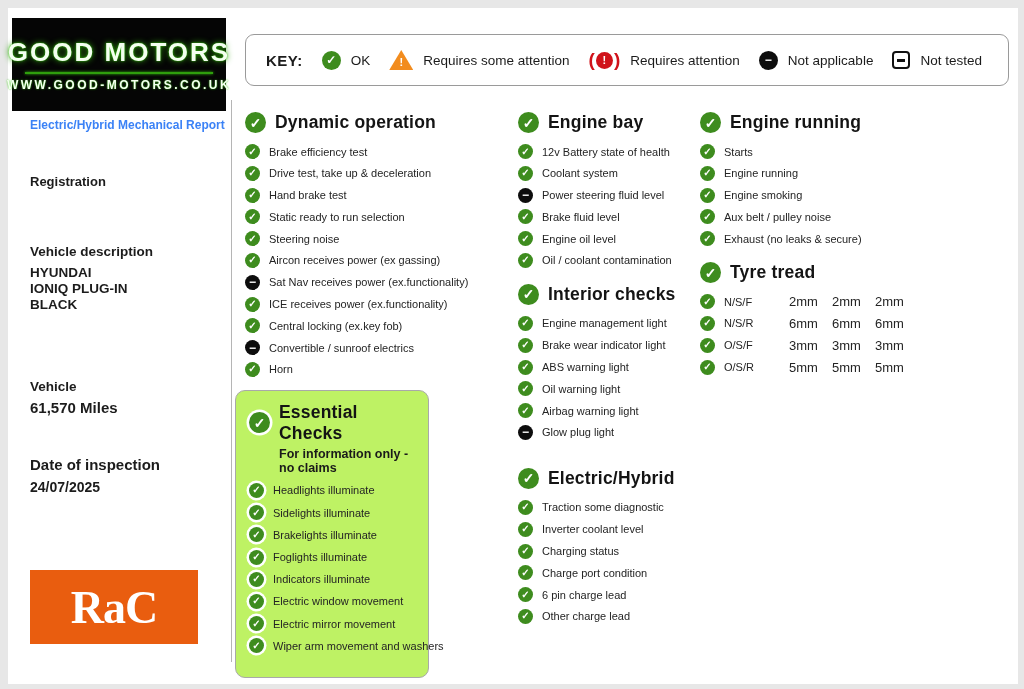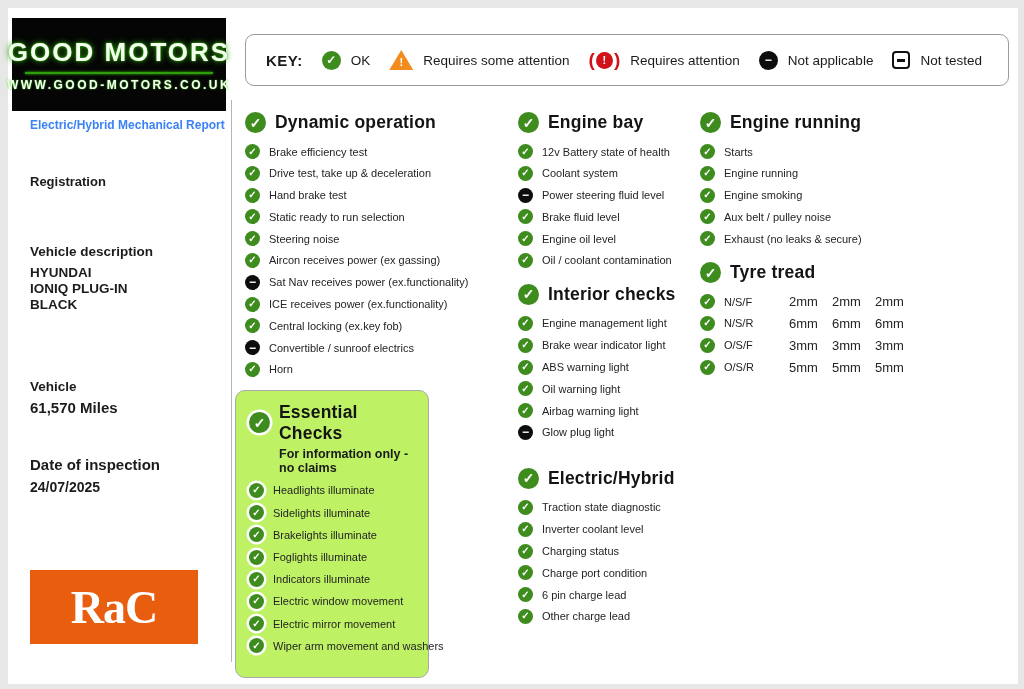--- a/index.html
+++ b/index.html
@@ -311,21 +311,21 @@
         </div>
     </div>
     <div class="section mt-lg">
       <div class="sec-head">
         <span class="st-icon ok big"></span>
         <h2>Electric/Hybrid</h2>
       </div>
       <div class="items">
           <div class="item">
             <span class="st-icon ok"></span>
-            <span class="item-label">Traction state diagnostic</span>
+            <span class="item-label">Traction some diagnostic</span>
           </div>
           <div class="item">
             <span class="st-icon ok"></span>
             <span class="item-label">Inverter coolant level</span>
           </div>
           <div class="item">
             <span class="st-icon ok"></span>
             <span class="item-label">Charging status</span>
           </div>
           <div class="item">

